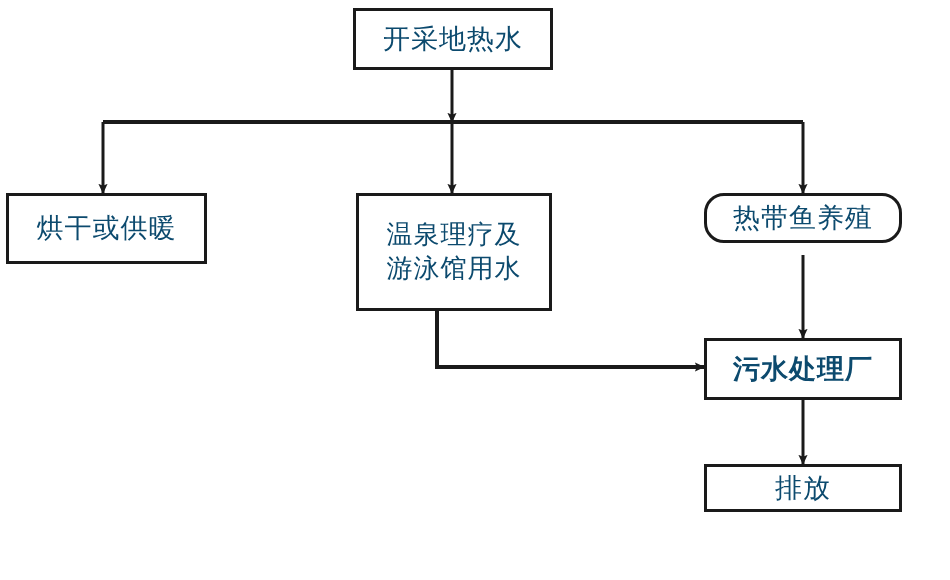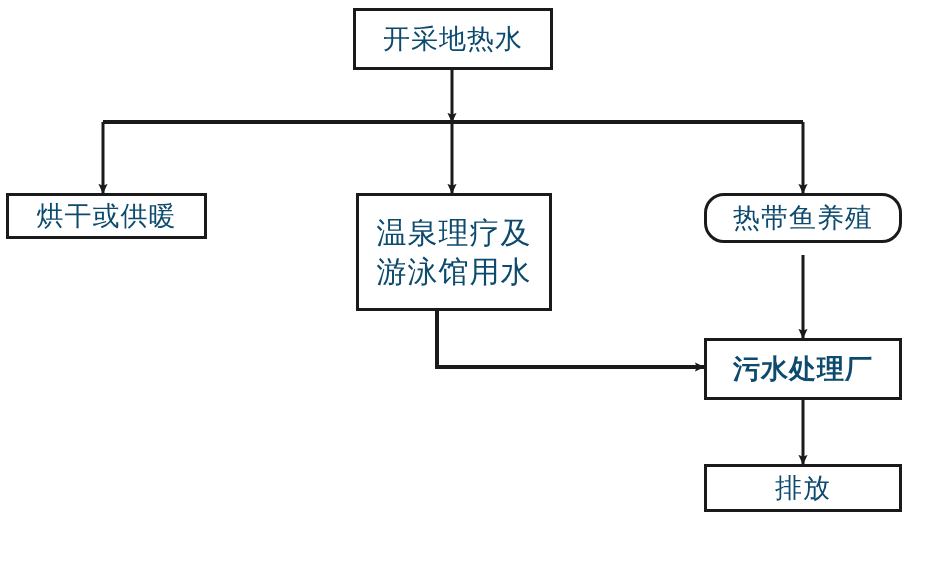--- a/index.html
+++ b/index.html
@@ -39,21 +39,21 @@
   .node-label {
     font-family: "DejaVu Sans", "Liberation Sans", sans-serif;
     font-size: 27px;
     line-height: 1.22;
     color: #0c4a6e;
     letter-spacing: 1px;
     white-space: pre-line;
     user-select: none;
   }
   .node-label.two-line {
-    font-size: 30px;
+    font-size: 26px;
     line-height: 1.30;
     text-align: center;
   }
 </style>
 </head>
 <body>
 
 <div id="diagram-root">
 
   <svg id="flow-svg" viewBox="0 0 950 580" aria-hidden="true">
@@ -80,21 +80,21 @@
       <line x1="803" y1="255" x2="803" y2="338" stroke-width="3" marker-end="url(#arrowhead)"></line>
 
       <line x1="803" y1="400" x2="803" y2="464" stroke-width="3" marker-end="url(#arrowhead)"></line>
     </g>
   </svg>
 
   <div class="node-box" style="left:353px; top:8px; width:200px; height:62px;">
     <span class="node-label">开采地热水</span>
   </div>
 
-  <div class="node-box" style="left:6px; top:193px; width:201px; height:46px;">
+  <div class="node-box" style="left:6px; top:193px; width:201px; height:71px;">
     <span class="node-label">烘干或供暖</span>
   </div>
 
   <div class="node-box" style="left:356px; top:193px; width:196px; height:118px;">
     <span class="node-label two-line">温泉理疗及
 游泳馆用水</span>
   </div>
 
   <div class="node-box" style="left:704px; top:193px; width:198px; height:50px;border-radius:20px;">
     <span class="node-label">热带鱼养殖</span>

